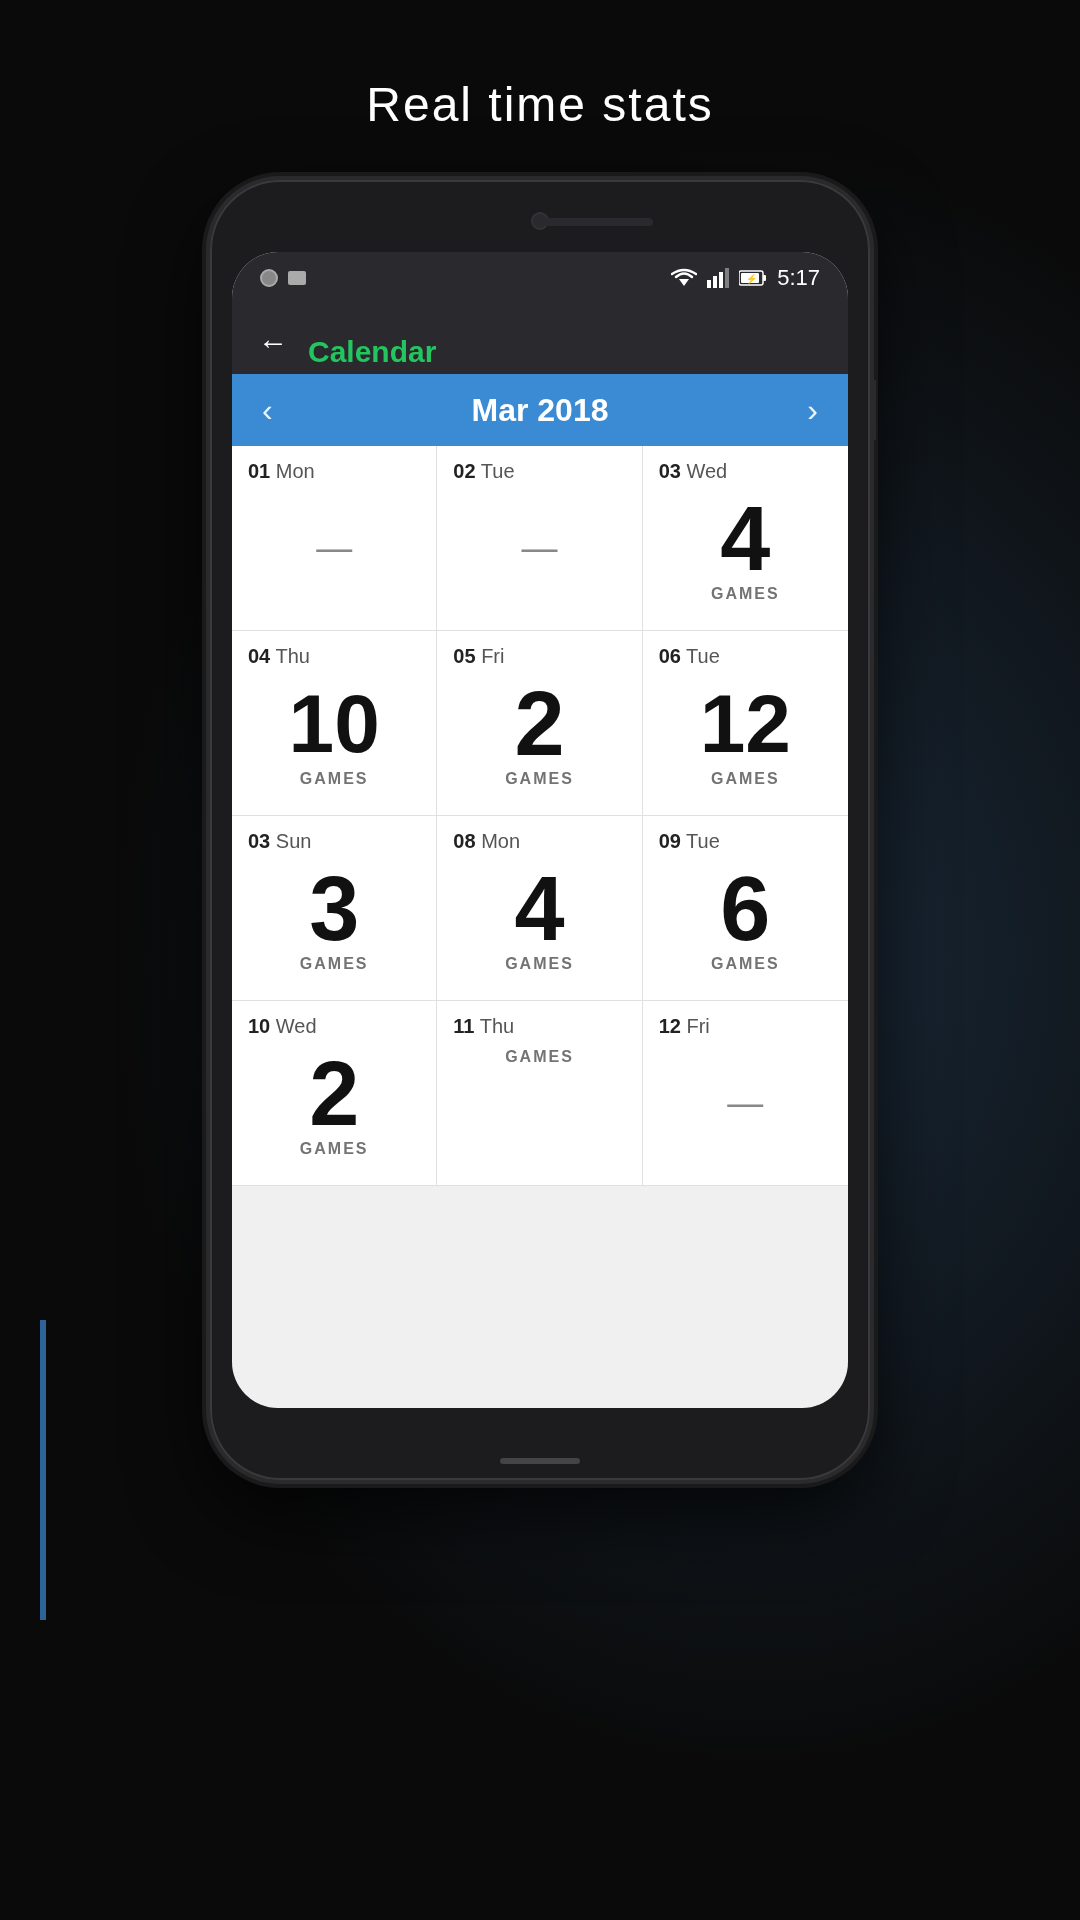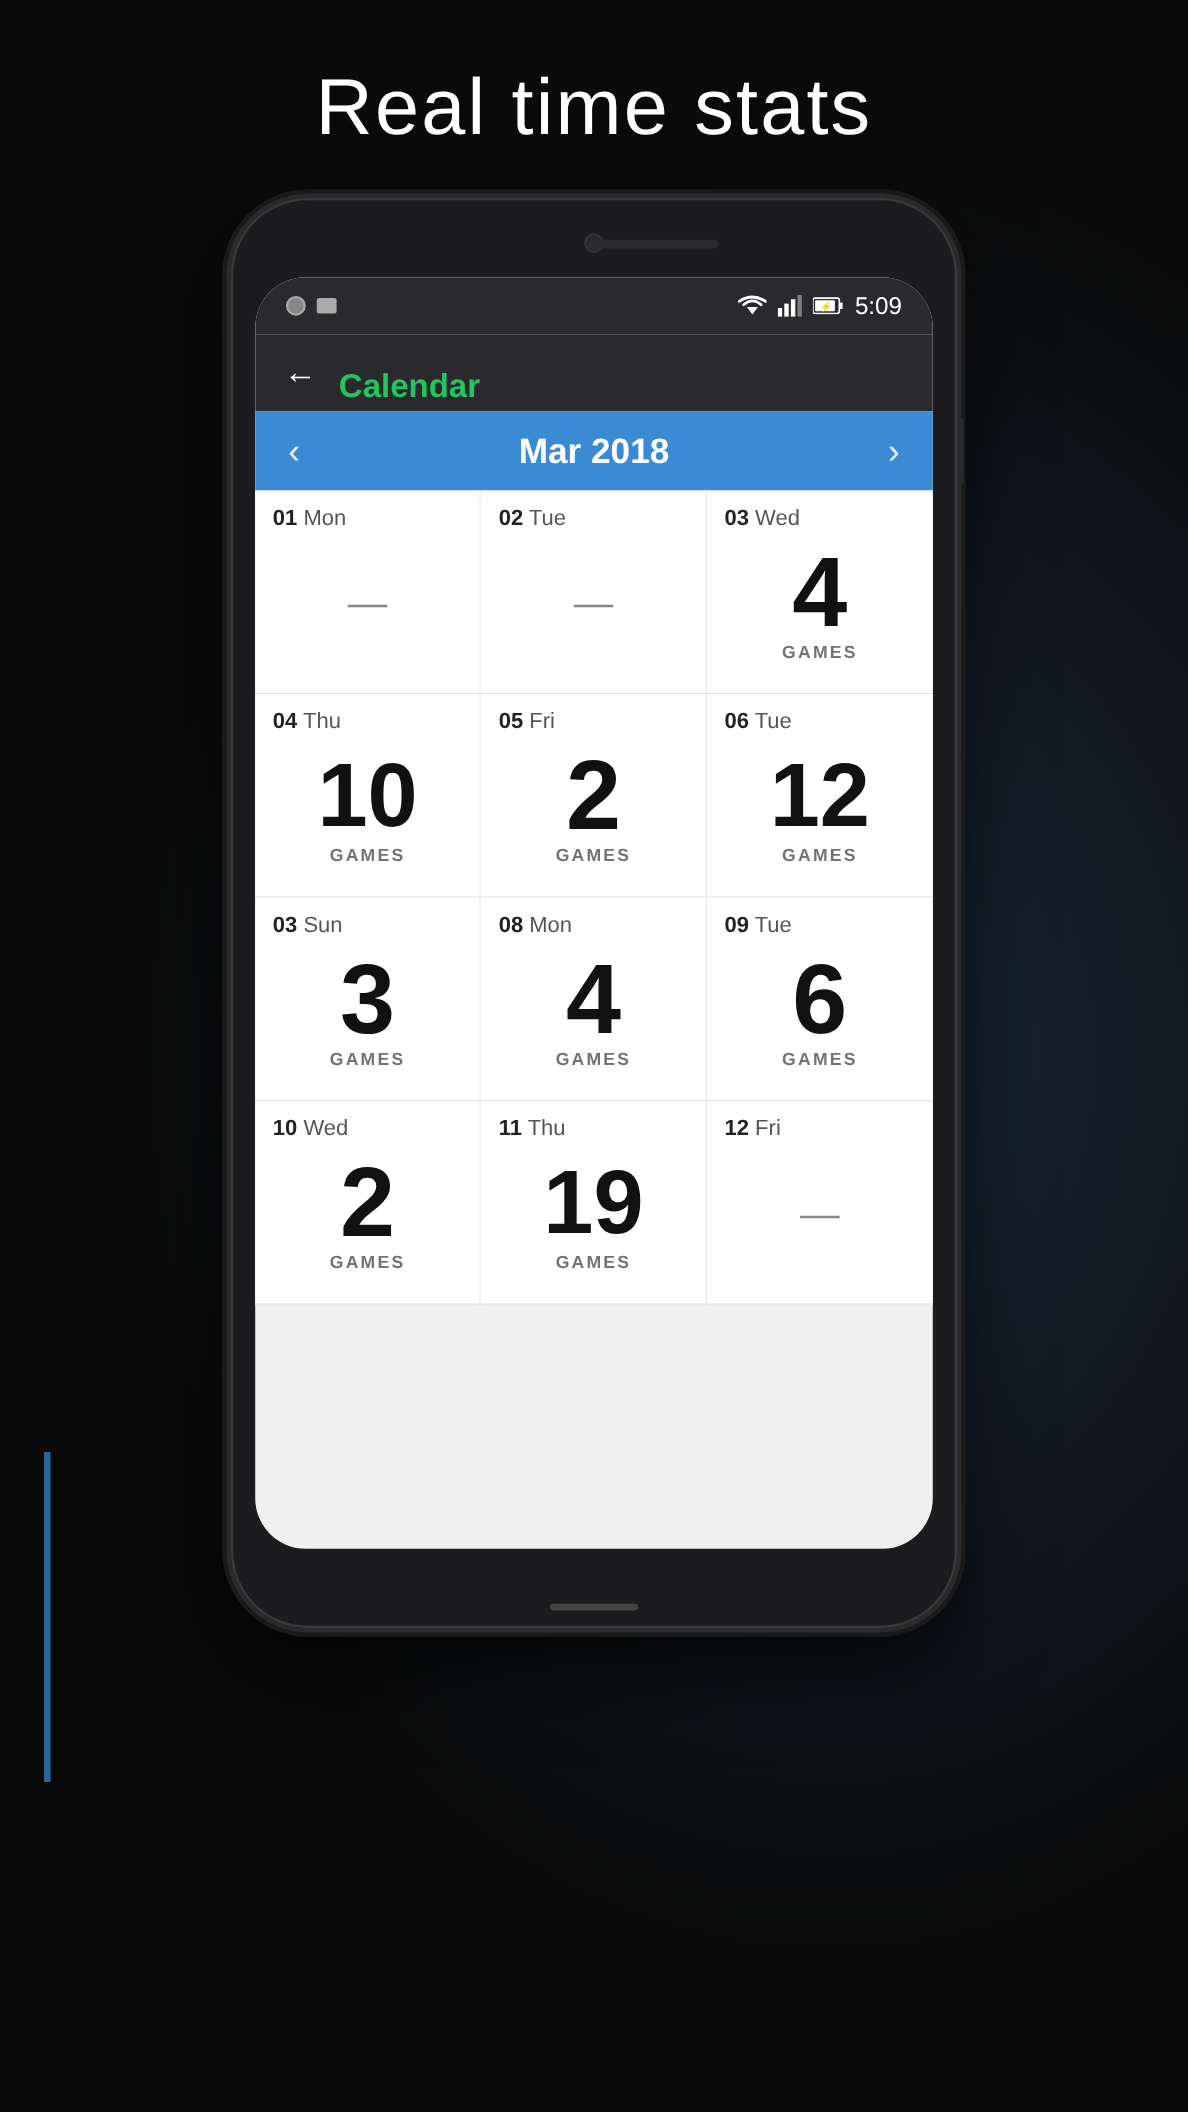--- a/index.html
+++ b/index.html
@@ -17,24 +17,24 @@
     .bg-layer {
       position: absolute;
       inset: 0;
       background: radial-gradient(ellipse at 70% 50%, #1a2a3a 0%, #0a0a0a 60%);
       z-index: 0;
     }
 
     
     .hero-title {
       position: absolute;
-      top: 57px;
+      top: 77px;
       width: 100%;
       text-align: center;
-      font-size: 72px;
+      font-size: 48px;
       font-weight: 300;
       color: #ffffff;
       letter-spacing: 2px;
       z-index: 2;
     }
 
     
     .phone-frame {
       position: absolute;
       top: 180px;
@@ -321,21 +321,21 @@
           <rect x="12" y="4" width="4" height="16" fill="white"></rect>
           <rect x="18" y="0" width="4" height="20" fill="white" opacity="0.4"></rect>
         </svg>
 
         <svg width="28" height="16" viewBox="0 0 28 16">
           <rect x="0" y="1" width="24" height="14" rx="2" stroke="white" stroke-width="1.5" fill="none"></rect>
           <rect x="24" y="5" width="3" height="6" rx="1" fill="white"></rect>
           <rect x="2" y="3" width="18" height="10" rx="1" fill="white"></rect>
           <text x="7" y="12" fill="#2a2a2e" font-size="9" font-weight="bold">⚡</text>
         </svg>
-        <span class="time-text">5:09</span>
+        <span class="time-text">5:17</span>
       </div>
     </div>
 
     <div class="app-header">
       <span class="back-arrow">←</span>
       <span class="header-title">Calendar</span>
     </div>
 
     <div class="cal-nav">
       <span class="cal-nav-arrow">‹</span>
@@ -388,21 +388,20 @@
           <div class="cal-count">6</div>
           <div class="cal-games-label">GAMES</div>
         </div>
         <div class="cal-cell">
           <div class="cal-day-label"><span class="cal-day-num">10</span> <span class="cal-day-name">Wed</span></div>
           <div class="cal-count">2</div>
           <div class="cal-games-label">GAMES</div>
         </div>
         <div class="cal-cell">
           <div class="cal-day-label"><span class="cal-day-num">11</span> <span class="cal-day-name">Thu</span></div>
-          <div class="cal-count large">19</div>
           <div class="cal-games-label">GAMES</div>
         </div>
         <div class="cal-cell">
           <div class="cal-day-label"><span class="cal-day-num">12</span> <span class="cal-day-name">Fri</span></div>
           <div class="cal-dash">—</div>
         </div>
       </div>
 
   </div>
 

